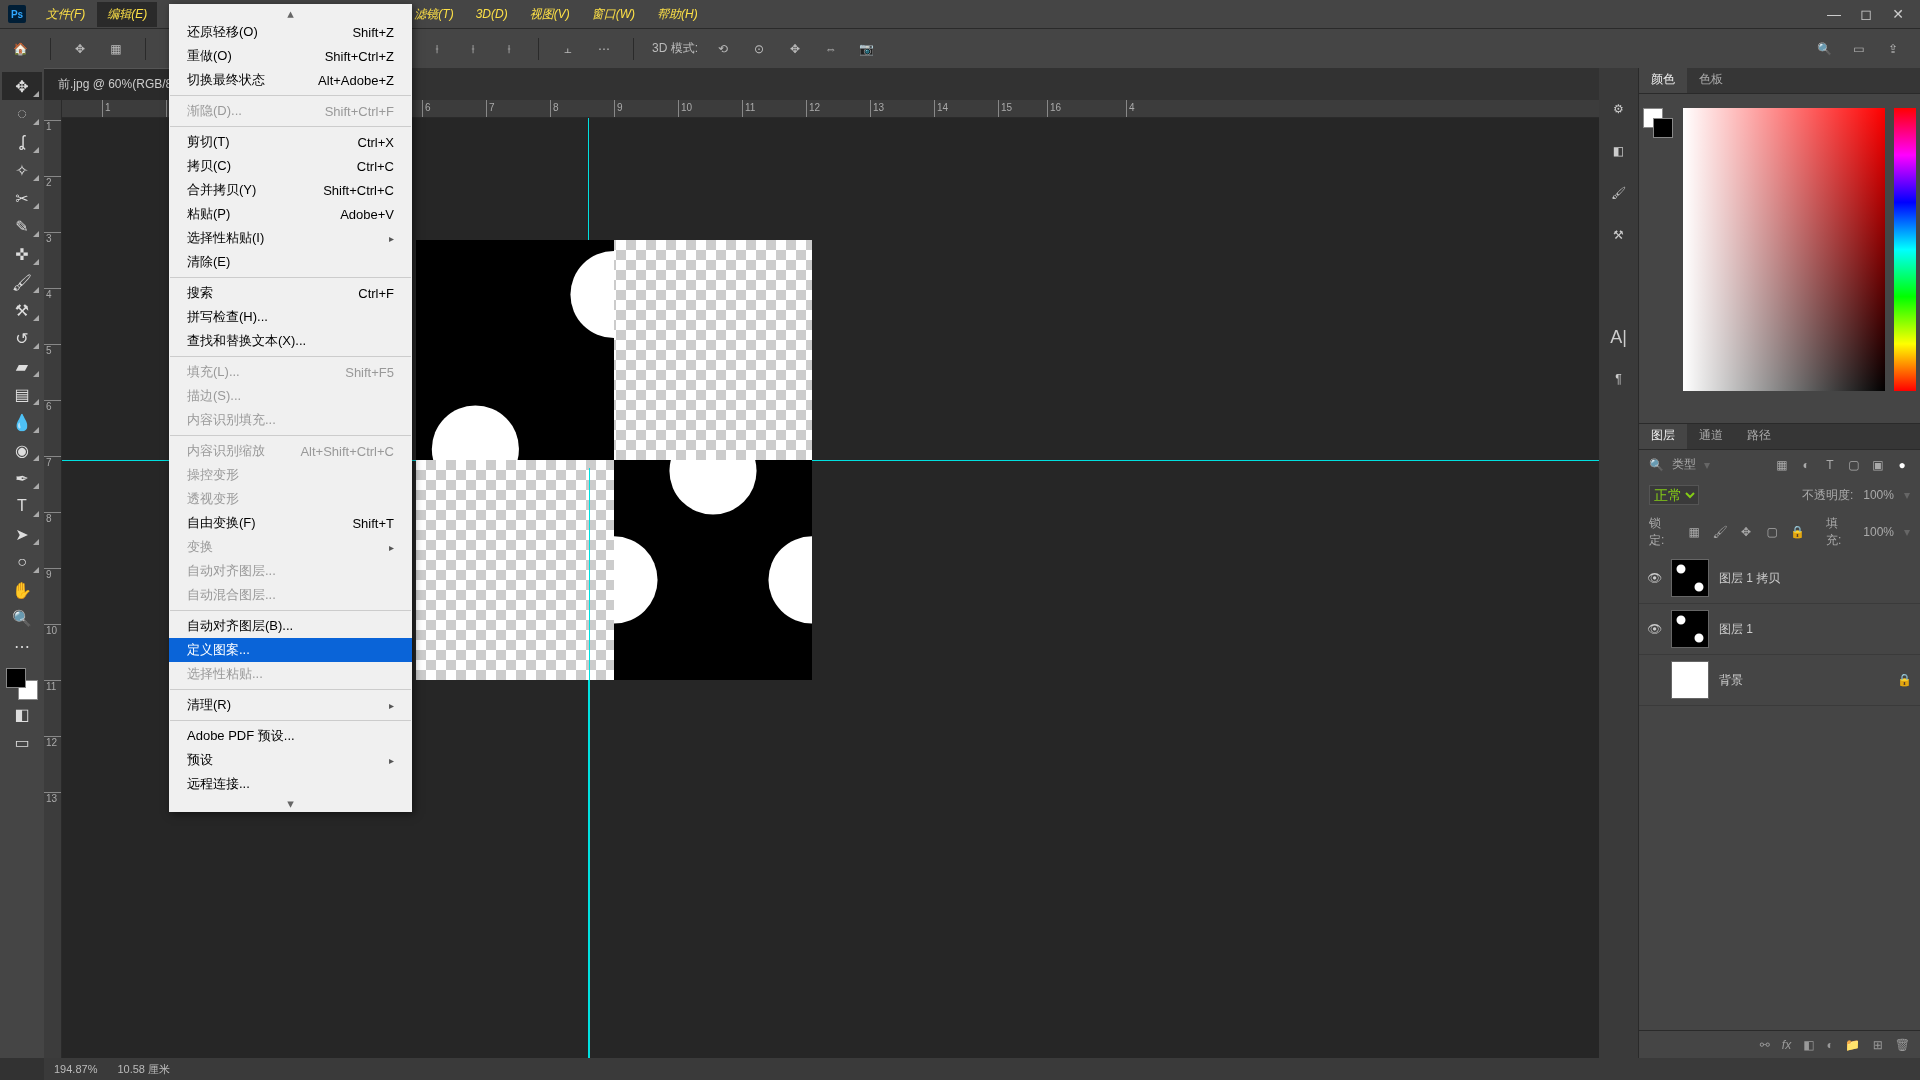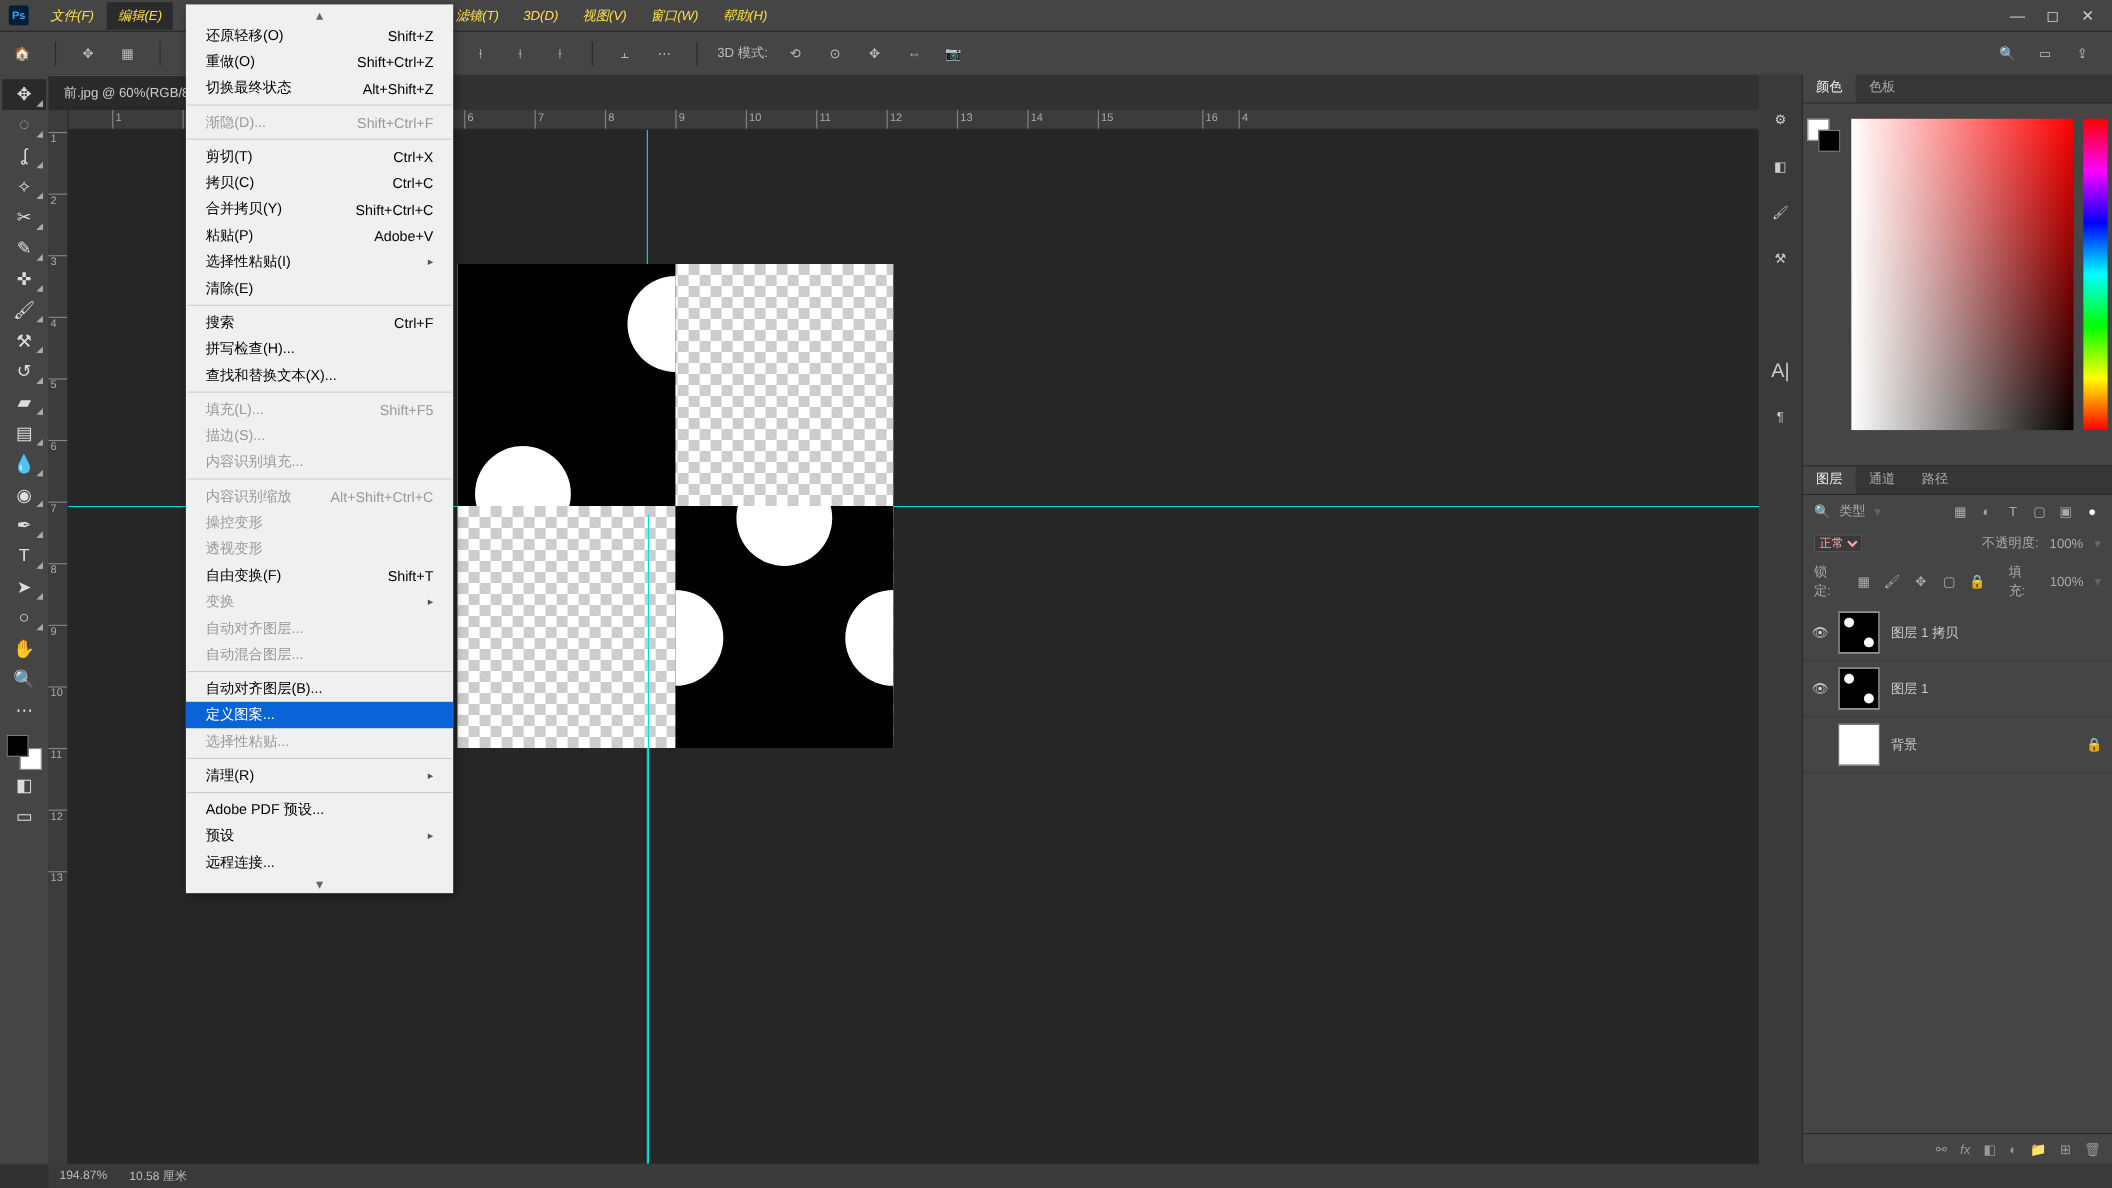--- a/index.html
+++ b/index.html
@@ -69,21 +69,21 @@
 .cs-fg{position:absolute;width:20px;height:20px;background:#fff;border:1px solid #888;}
 .cs-bg{position:absolute;left:10px;top:10px;width:20px;height:20px;background:#000;border:1px solid #888;}
 .color-field { position:absolute; left:44px; top:14px; width:202px; height:283px; background:linear-gradient(to right,#fff,rgba(255,255,255,0)),linear-gradient(to top,#000,rgba(0,0,0,0)),red; }
 .hue-strip { position:absolute; right:4px; top:14px; width:22px; height:283px; background:linear-gradient(to bottom,red,magenta,blue,cyan,lime,yellow,red);}
 .layers-panel { flex:1; display:flex; flex-direction:column;}
 .layer-row { display:flex; align-items:center; padding:6px 8px; gap:10px; border-bottom:1px solid #3a3a3a;}
 .eye { width:14px; color:#ccc;}
 .thumb { width:38px; height:38px; background:#fff; border:1px solid #666; display:flex; align-items:center; justify-content:center; font-size:9px; overflow:hidden;}
 .thumb.black-piece svg{width:100%;height:100%;}
 .layer-opts { display:flex; align-items:center; gap:10px; padding:6px 10px; color:#aaa; font-size:12px;}
-.layer-opts select { background:#3a3a3a; color:#fca5a5; border:1px solid #555; font-size:11px;}
+.layer-opts select { background:#3a3a3a; color:#84cc16; border:1px solid #555; font-size:14px;}
 .layer-bottom-icons{height:28px;border-top:1px solid #2a2a2a;display:flex;align-items:center;justify-content:flex-end;gap:12px;padding:0 10px;color:#999;}
 .layer-filter-row{display:flex;align-items:center;gap:8px;padding:6px 10px;color:#aaa;}
 .lf-icon{width:16px;height:16px;display:flex;align-items:center;justify-content:center;}
 .lock-row{display:flex;align-items:center;gap:10px;padding:4px 10px;color:#aaa;font-size:12px;}
 .collapse-arrow{position:absolute;right:292px;top:72px;color:#888;font-size:10px;}
 
 
 .statusbar { position:absolute; left:44px; right:0; bottom:0; height:22px; background:#3a3a3a; display:flex; align-items:center; padding:0 10px; gap:20px; color:#bbb; font-size:11px;}
 </style>
 </head>
@@ -183,21 +183,21 @@
     <div class="tick" style="left: 360px;">6</div>
     <div class="tick" style="left: 424px;">7</div>
     <div class="tick" style="left: 488px;">8</div>
     <div class="tick" style="left: 552px;">9</div>
     <div class="tick" style="left: 616px;">10</div>
     <div class="tick" style="left: 680px;">11</div>
     <div class="tick" style="left: 744px;">12</div>
     <div class="tick" style="left: 808px;">13</div>
     <div class="tick" style="left: 872px;">14</div>
     <div class="tick" style="left: 936px;">15</div>
-    <div class="tick" style="left: 1031px;">16</div>
+    <div class="tick" style="left: 985px;">16</div>
     <div class="tick" style="left: 1064px;">4</div>
   </div>
 <div class="ruler-v" id="rv">
     <div class="tick" style="top: 20px;">1</div>
     <div class="tick" style="top: 76px;">2</div>
     <div class="tick" style="top: 132px;">3</div>
     <div class="tick" style="top: 188px;">4</div>
     <div class="tick" style="top: 244px;">5</div>
     <div class="tick" style="top: 300px;">6</div>
     <div class="tick" style="top: 356px;">7</div>
@@ -340,21 +340,21 @@
 <div class="dd-item">
       <span>还原轻移(O)</span>
       <span>Shift+Z</span>
     </div>
     <div class="dd-item">
       <span>重做(O)</span>
       <span>Shift+Ctrl+Z</span>
     </div>
     <div class="dd-item">
       <span>切换最终状态</span>
-      <span>Alt+Shift+Z</span>
+      <span>Alt+Adobe+Z</span>
     </div>
     <div class="dd-sep"></div>
     <div class="dd-item disabled">
       <span>渐隐(D)...</span>
       <span>Shift+Ctrl+F</span>
     </div>
     <div class="dd-sep"></div>
     <div class="dd-item">
       <span>剪切(T)</span>
       <span>Ctrl+X</span>

